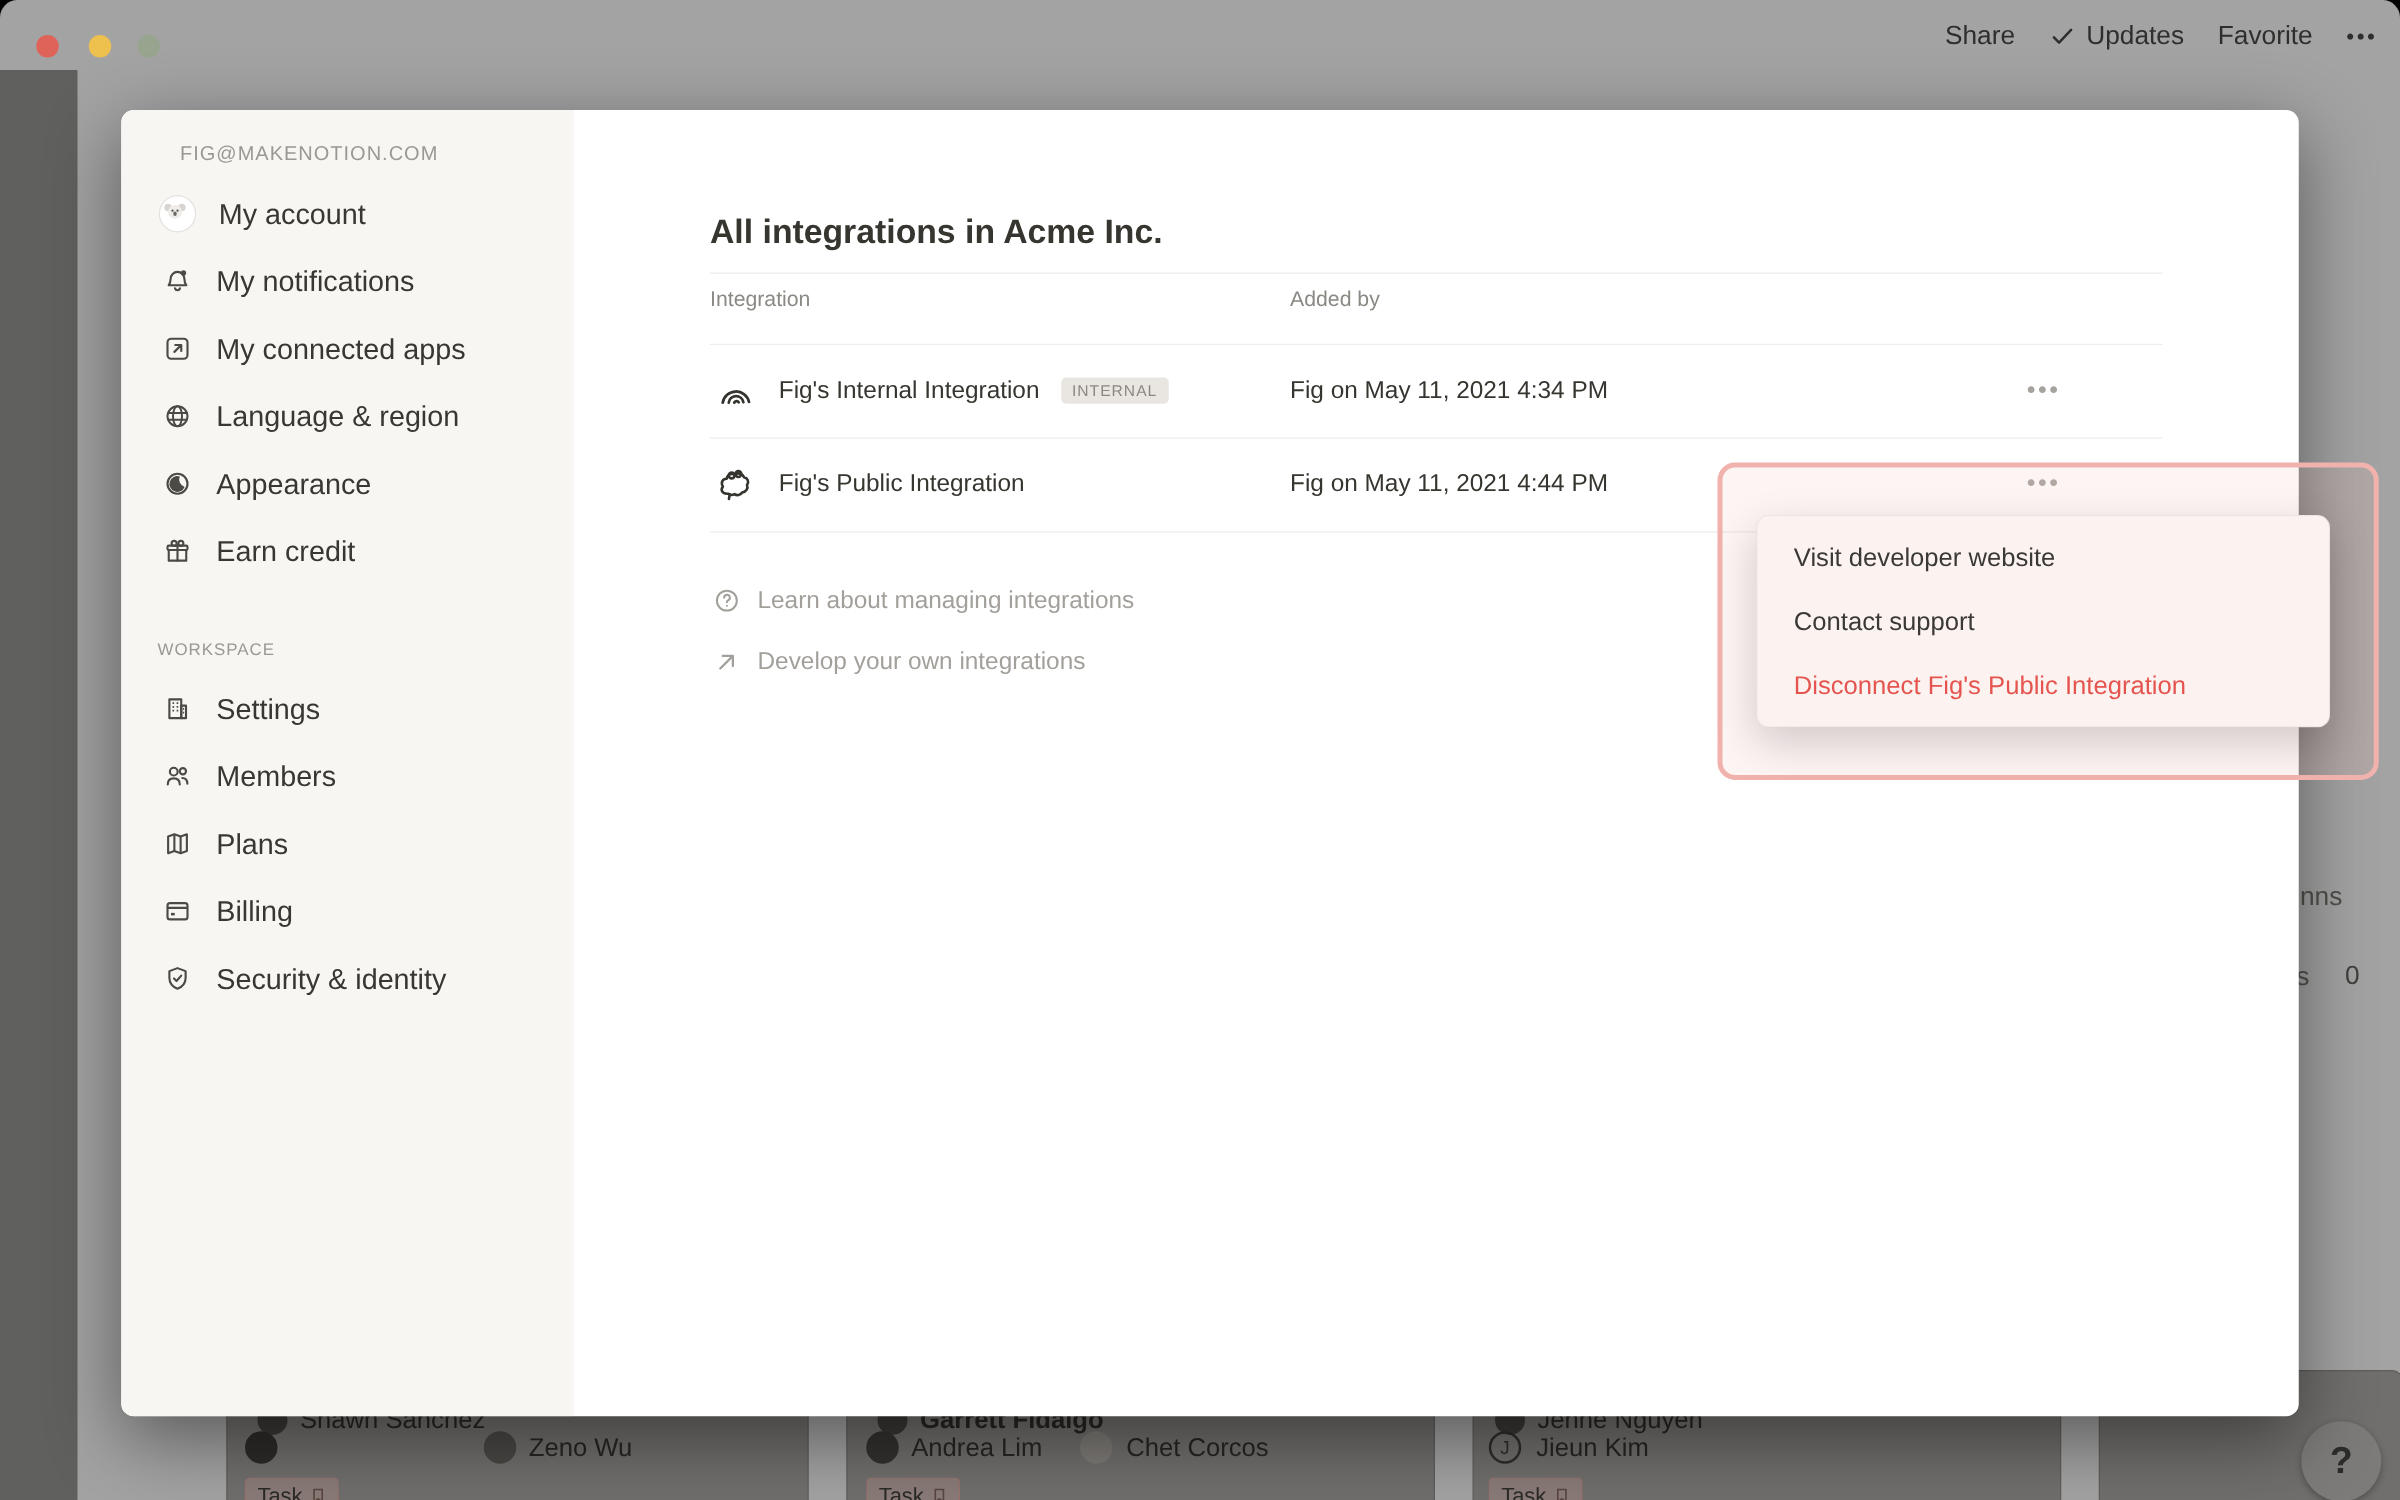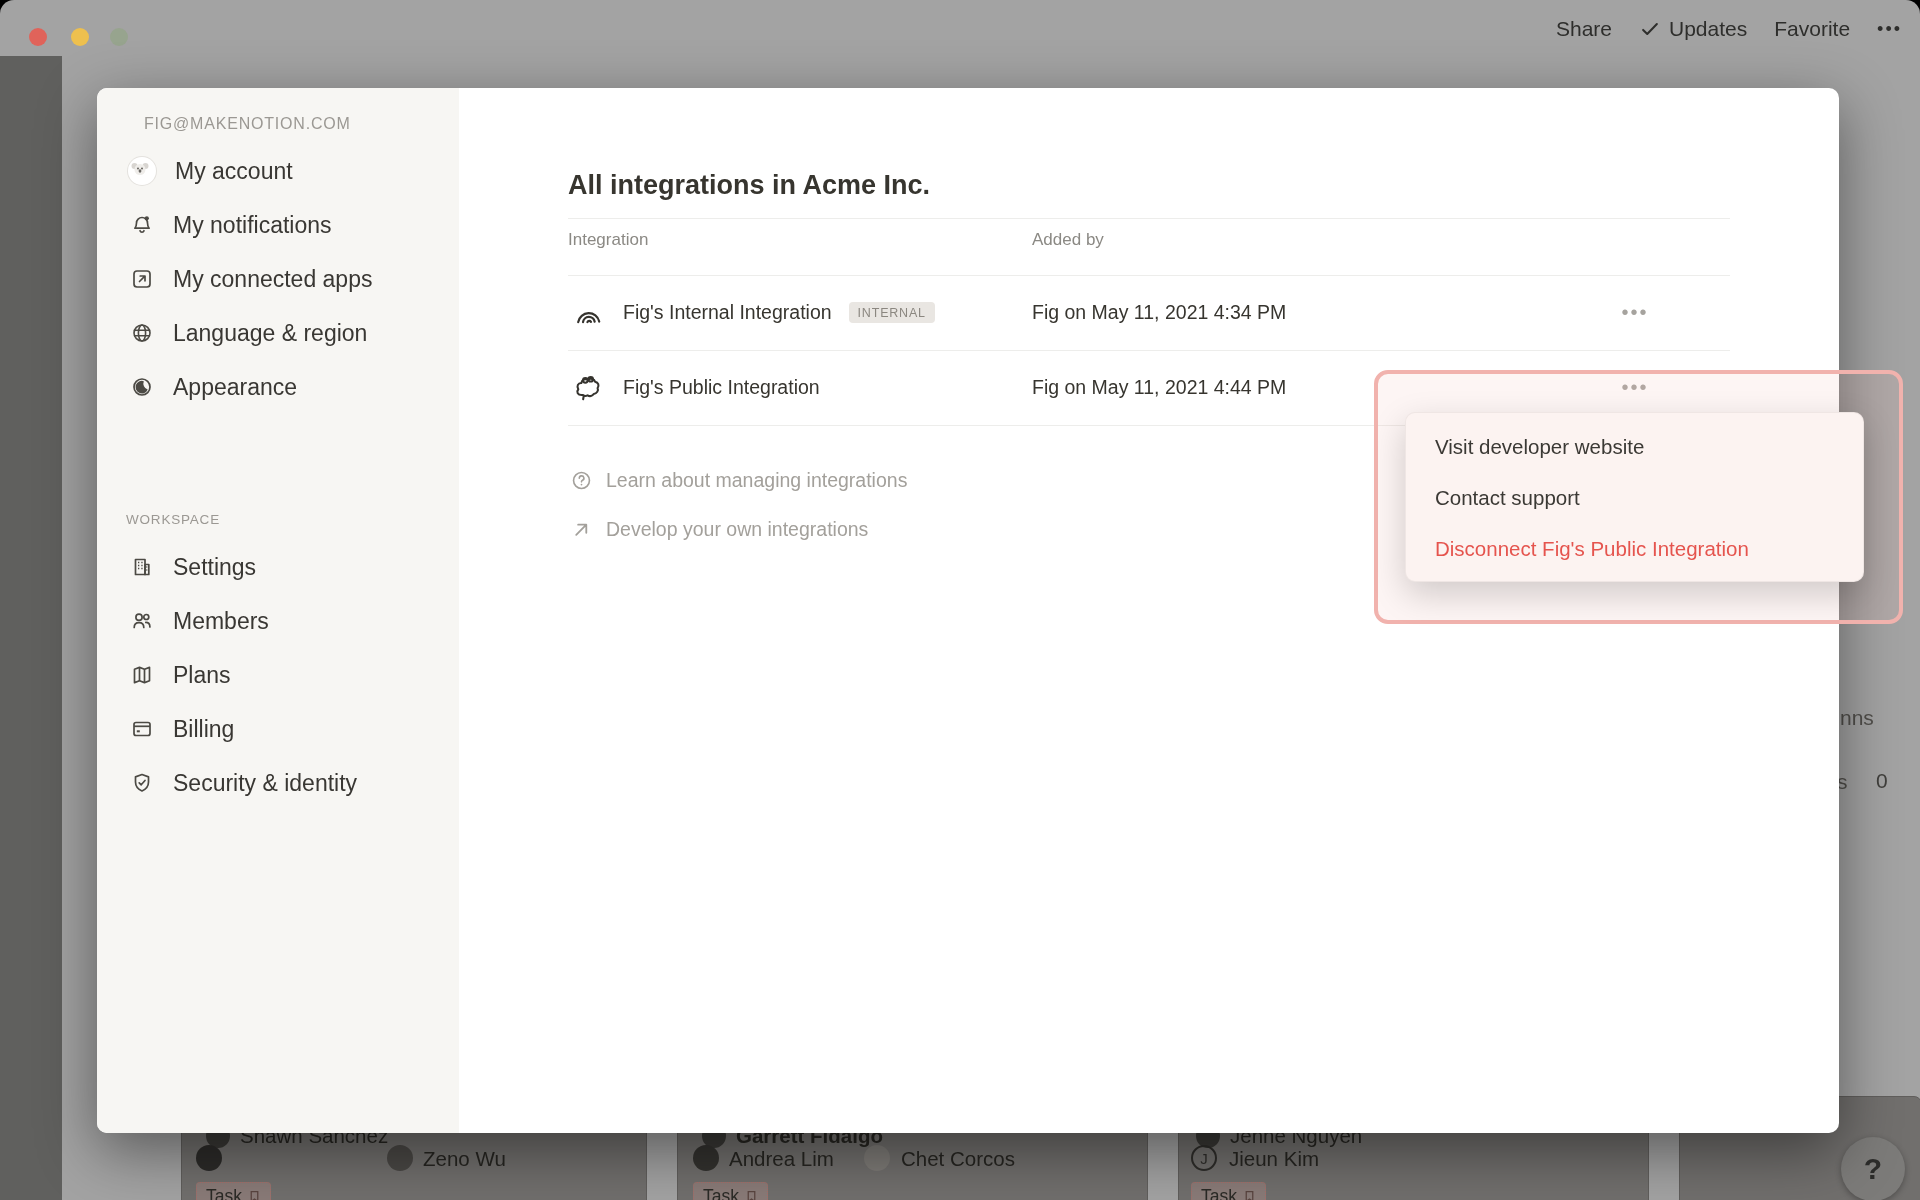--- a/index.html
+++ b/index.html
@@ -183,20 +183,30 @@
             </svg>
           <span class="lbl">Language &amp; region</span>
         </div>
         <div class="nitem">
           <svg viewBox="0 0 24 24" fill="none" stroke="currentColor" stroke-width="1.7">
               <circle cx="12" cy="12" r="8"></circle>
               <path d="M13.8 6.2 a6.3 6.3 0 1 0 3.9 8.3 a6.3 6.3 0 0 1 -3.9 -8.3 z" fill="currentColor" stroke="none"></path>
             </svg>
           <span class="lbl">Appearance</span>
         </div>
+        <div class="nitem">
+          <svg viewBox="0 0 24 24" fill="none" stroke="currentColor" stroke-width="1.7" stroke-linecap="round" stroke-linejoin="round">
+              <rect x="5" y="11" width="14" height="8.5"></rect>
+              <rect x="4" y="7.5" width="16" height="3.5" rx="1"></rect>
+              <path d="M12 7.5 V19.5"></path>
+              <circle cx="9.3" cy="5.7" r="2"></circle>
+              <circle cx="14.7" cy="5.7" r="2"></circle>
+            </svg>
+          <span class="lbl">Earn credit</span>
+        </div>
       </div>
 
       <div class="ws-head">WORKSPACE</div>
 
       <div class="nav nav-ws">
         <div class="nitem">
           <svg viewBox="0 0 24 24" fill="none" stroke="currentColor" stroke-width="1.7" stroke-linejoin="round">
               <rect x="5.5" y="4.5" width="9.5" height="15"></rect>
               <rect x="15" y="9.5" width="3.8" height="10"></rect>
               <path d="M8 7.5 h1.3 M11.3 7.5 h1.3 M8 10.5 h1.3 M11.3 10.5 h1.3 M8 13.5 h1.3 M11.3 13.5 h1.3 M16.3 12 h1 M16.3 15 h1" stroke-width="1.4"></path>

